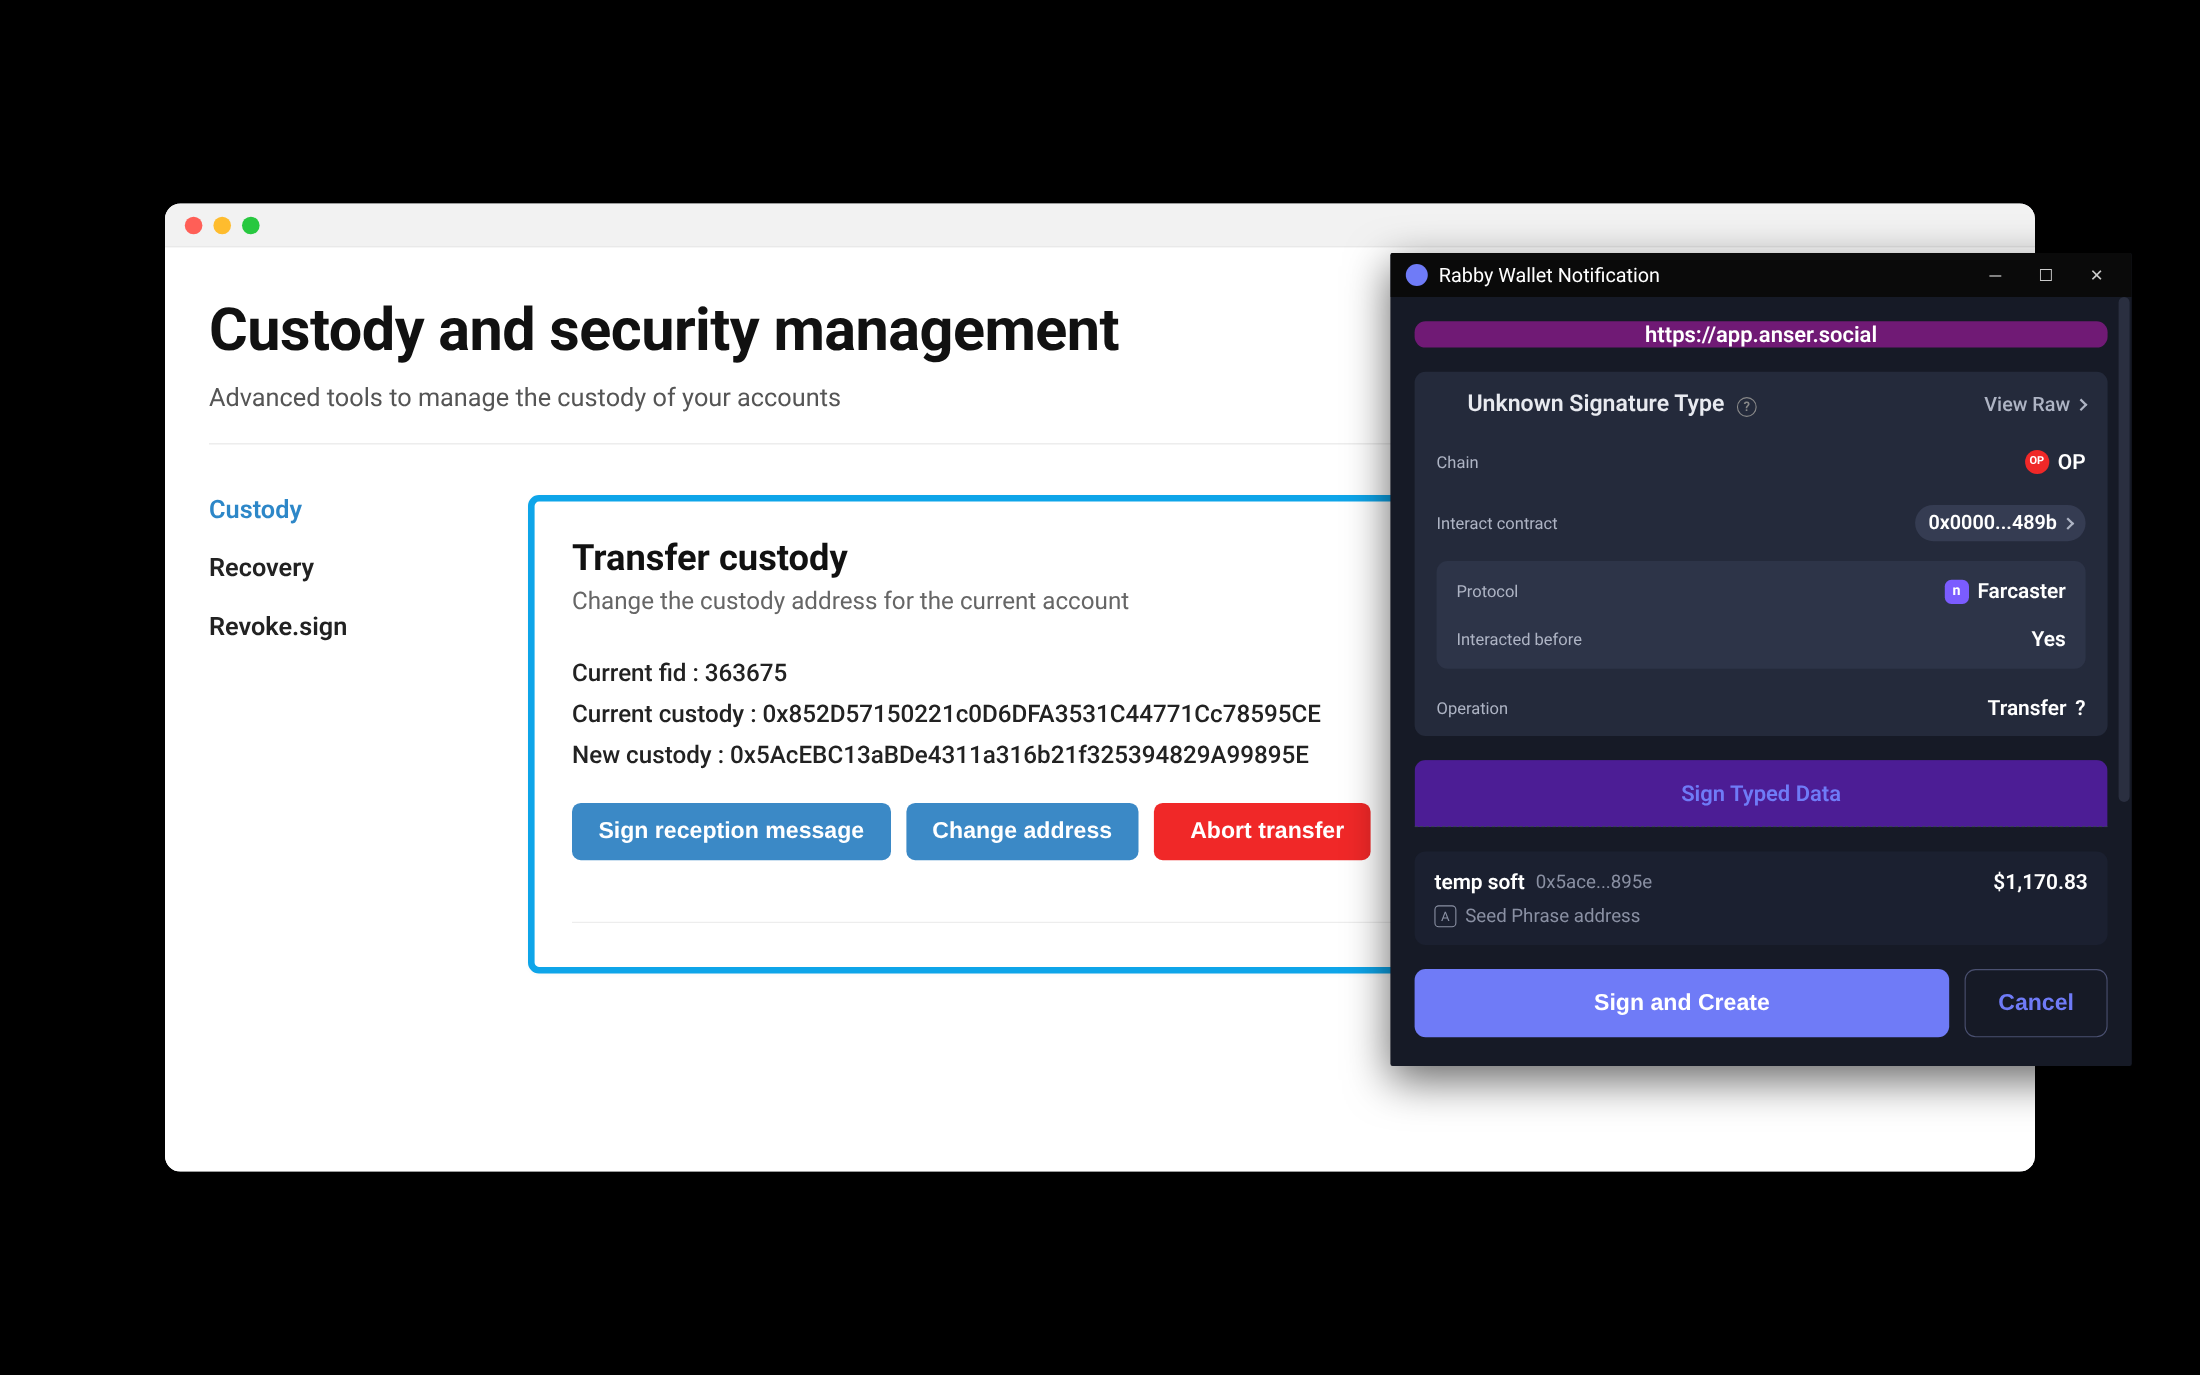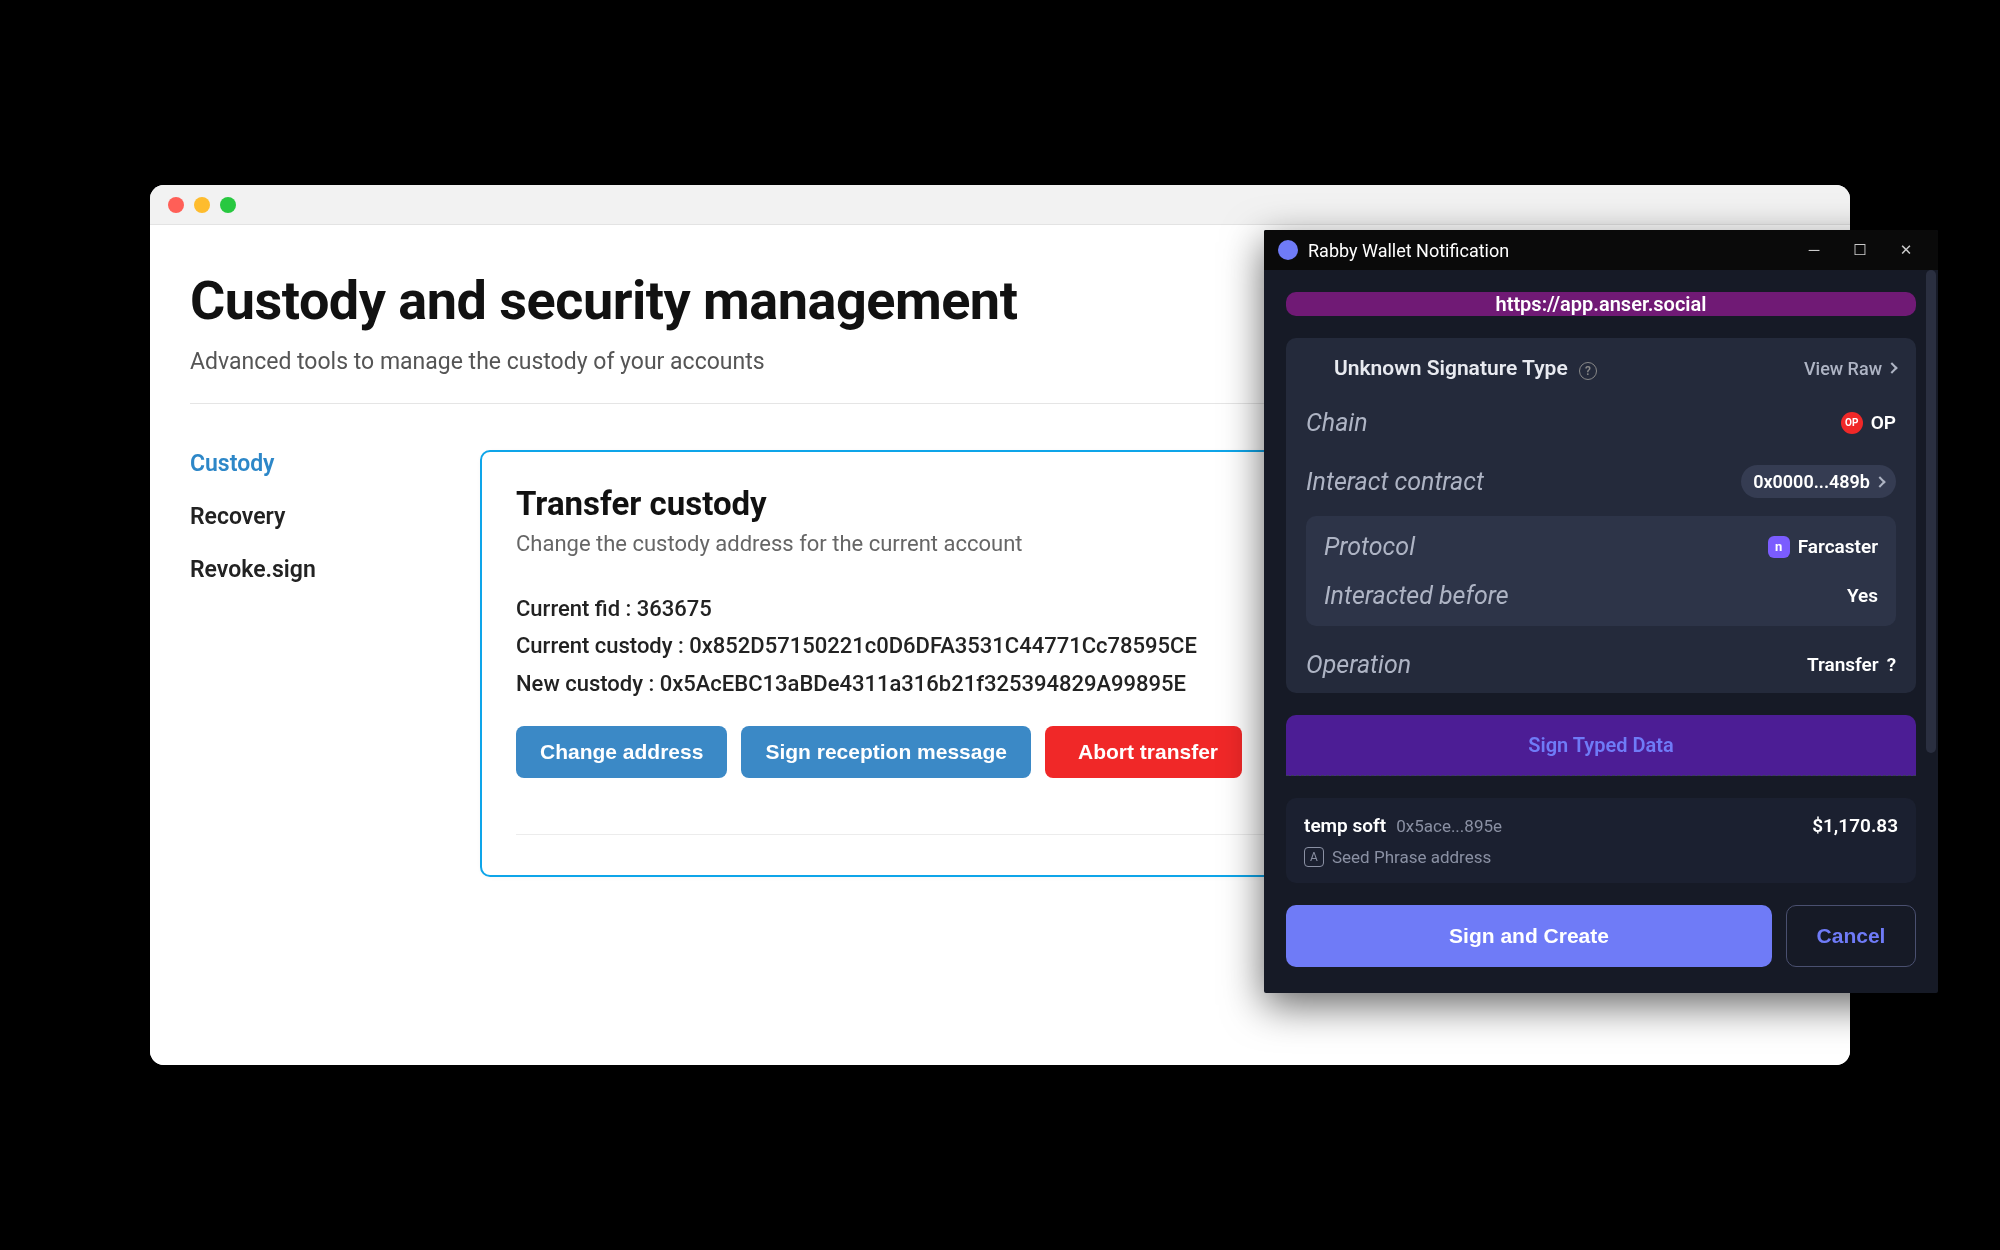--- a/index.html
+++ b/index.html
@@ -116,21 +116,21 @@
     .sidebar-item {
       font-size: 23px;
       font-weight: 600;
       color: #222;
       cursor: pointer;
     }
     .sidebar-item.active { color: #2d87c8; }
     .card {
       flex: 1;
       background: #fff;
-      border: 2px solid #0ea5e9;
+      border: 6px solid #0ea5e9;
       border-radius: 10px;
       padding: 32px 34px 40px;
       box-shadow: 0 1px 4px rgba(0,0,0,0.03);
     }
     .card-title {
       font-size: 33px;
       font-weight: 700;
       color: #111;
     }
     .card-subtitle {
@@ -249,21 +249,21 @@
       cursor: pointer;
       font-weight: 500;
     }
     .kv {
       display: flex;
       justify-content: space-between;
       align-items: center;
       padding: 14px 20px;
       color: #aeb4c4;
     }
-    .kv .k { font-size: 25px; font-style: italic; }
+    .kv .k { font-size: 15px; }
     .kv .v { color: #fff; font-weight: 600; display: flex; align-items: center; gap: 8px; }
     .op-badge {
       width: 22px; height: 22px;
       background: #f02828;
       border-radius: 50%;
       color: #fff;
       font-size: 10px;
       font-weight: 700;
       display: inline-flex;
       align-items: center;
@@ -421,22 +421,22 @@
             <span> </span>
             <span>0x852D57150221c0D6DFA3531C44771Cc78595CE</span>
           </div>
           <div>
             <span>New custody :</span>
             <span> </span>
             <span>0x5AcEBC13aBDe4311a316b21f325394829A99895E</span>
           </div>
         </div>
         <div class="btn-row">
+          <button class="btn blue">Sign reception message</button>
           <button class="btn blue">Change address</button>
-          <button class="btn blue">Sign reception message</button>
           <button class="btn red">Abort transfer</button>
         </div>
         <div class="card-divider"></div>
       </div>
     </div>
   </div>
 </div>
 
 <div class="rabby">
   <div class="rabby-titlebar">

